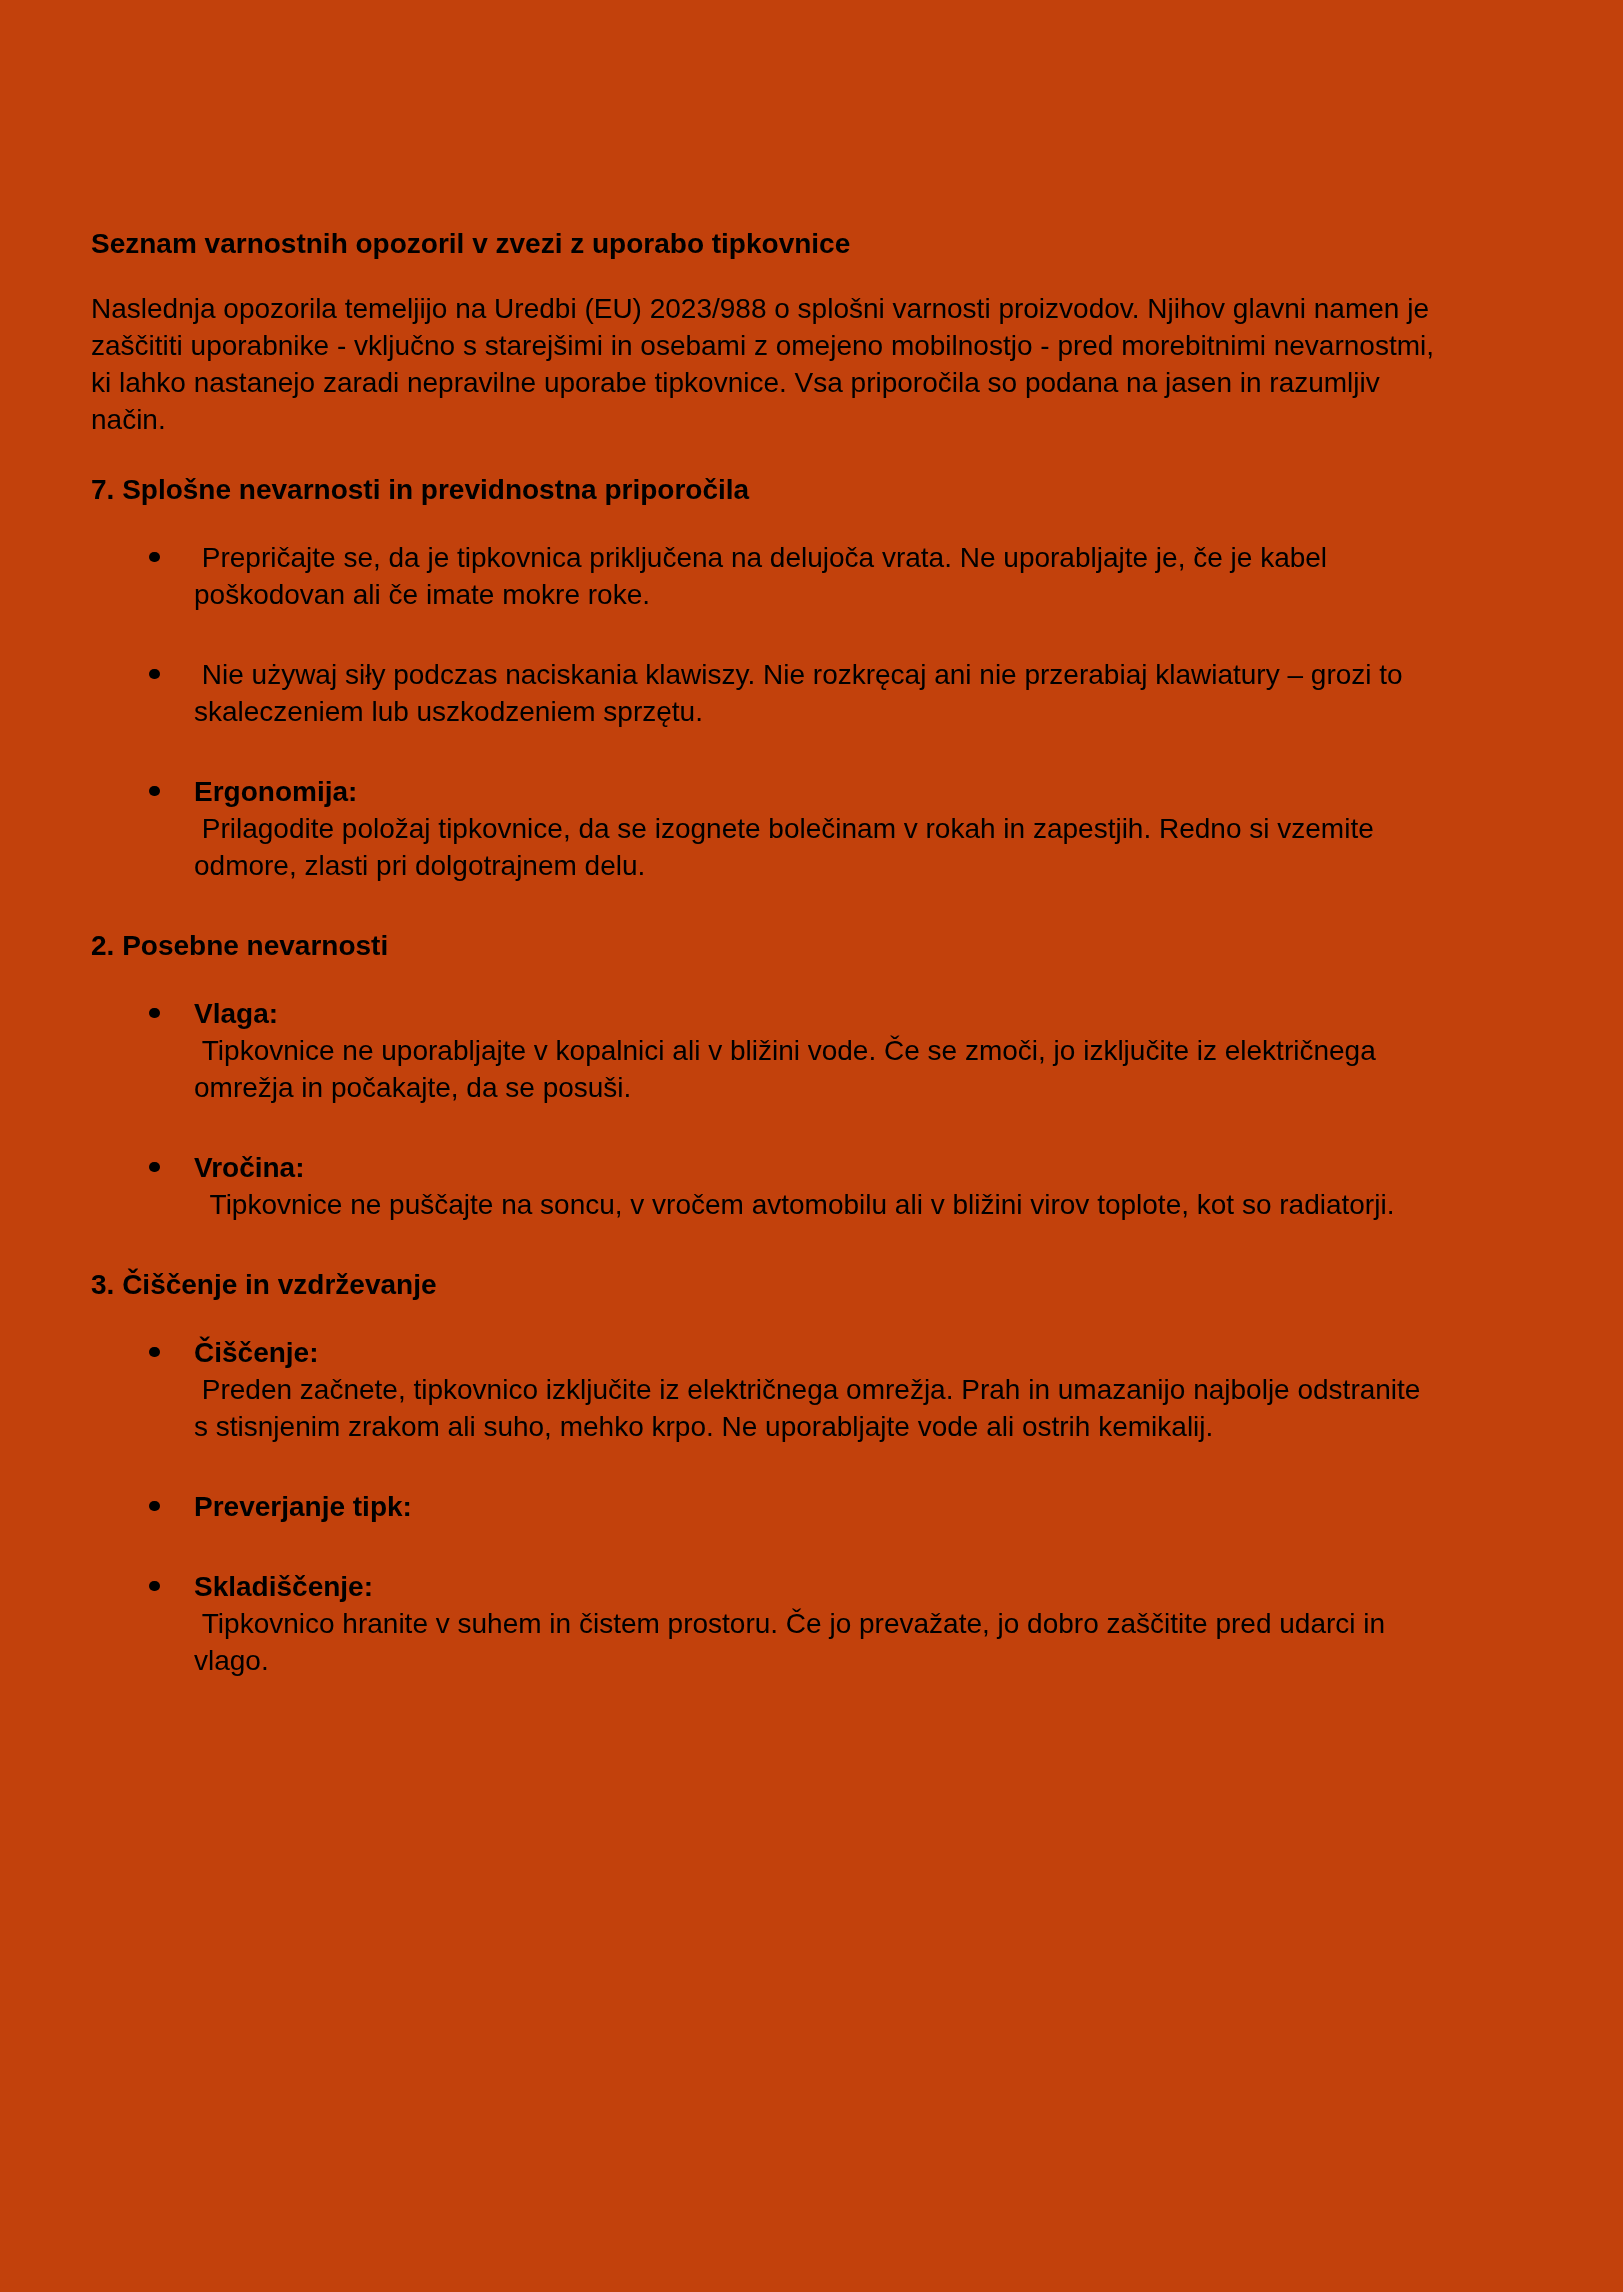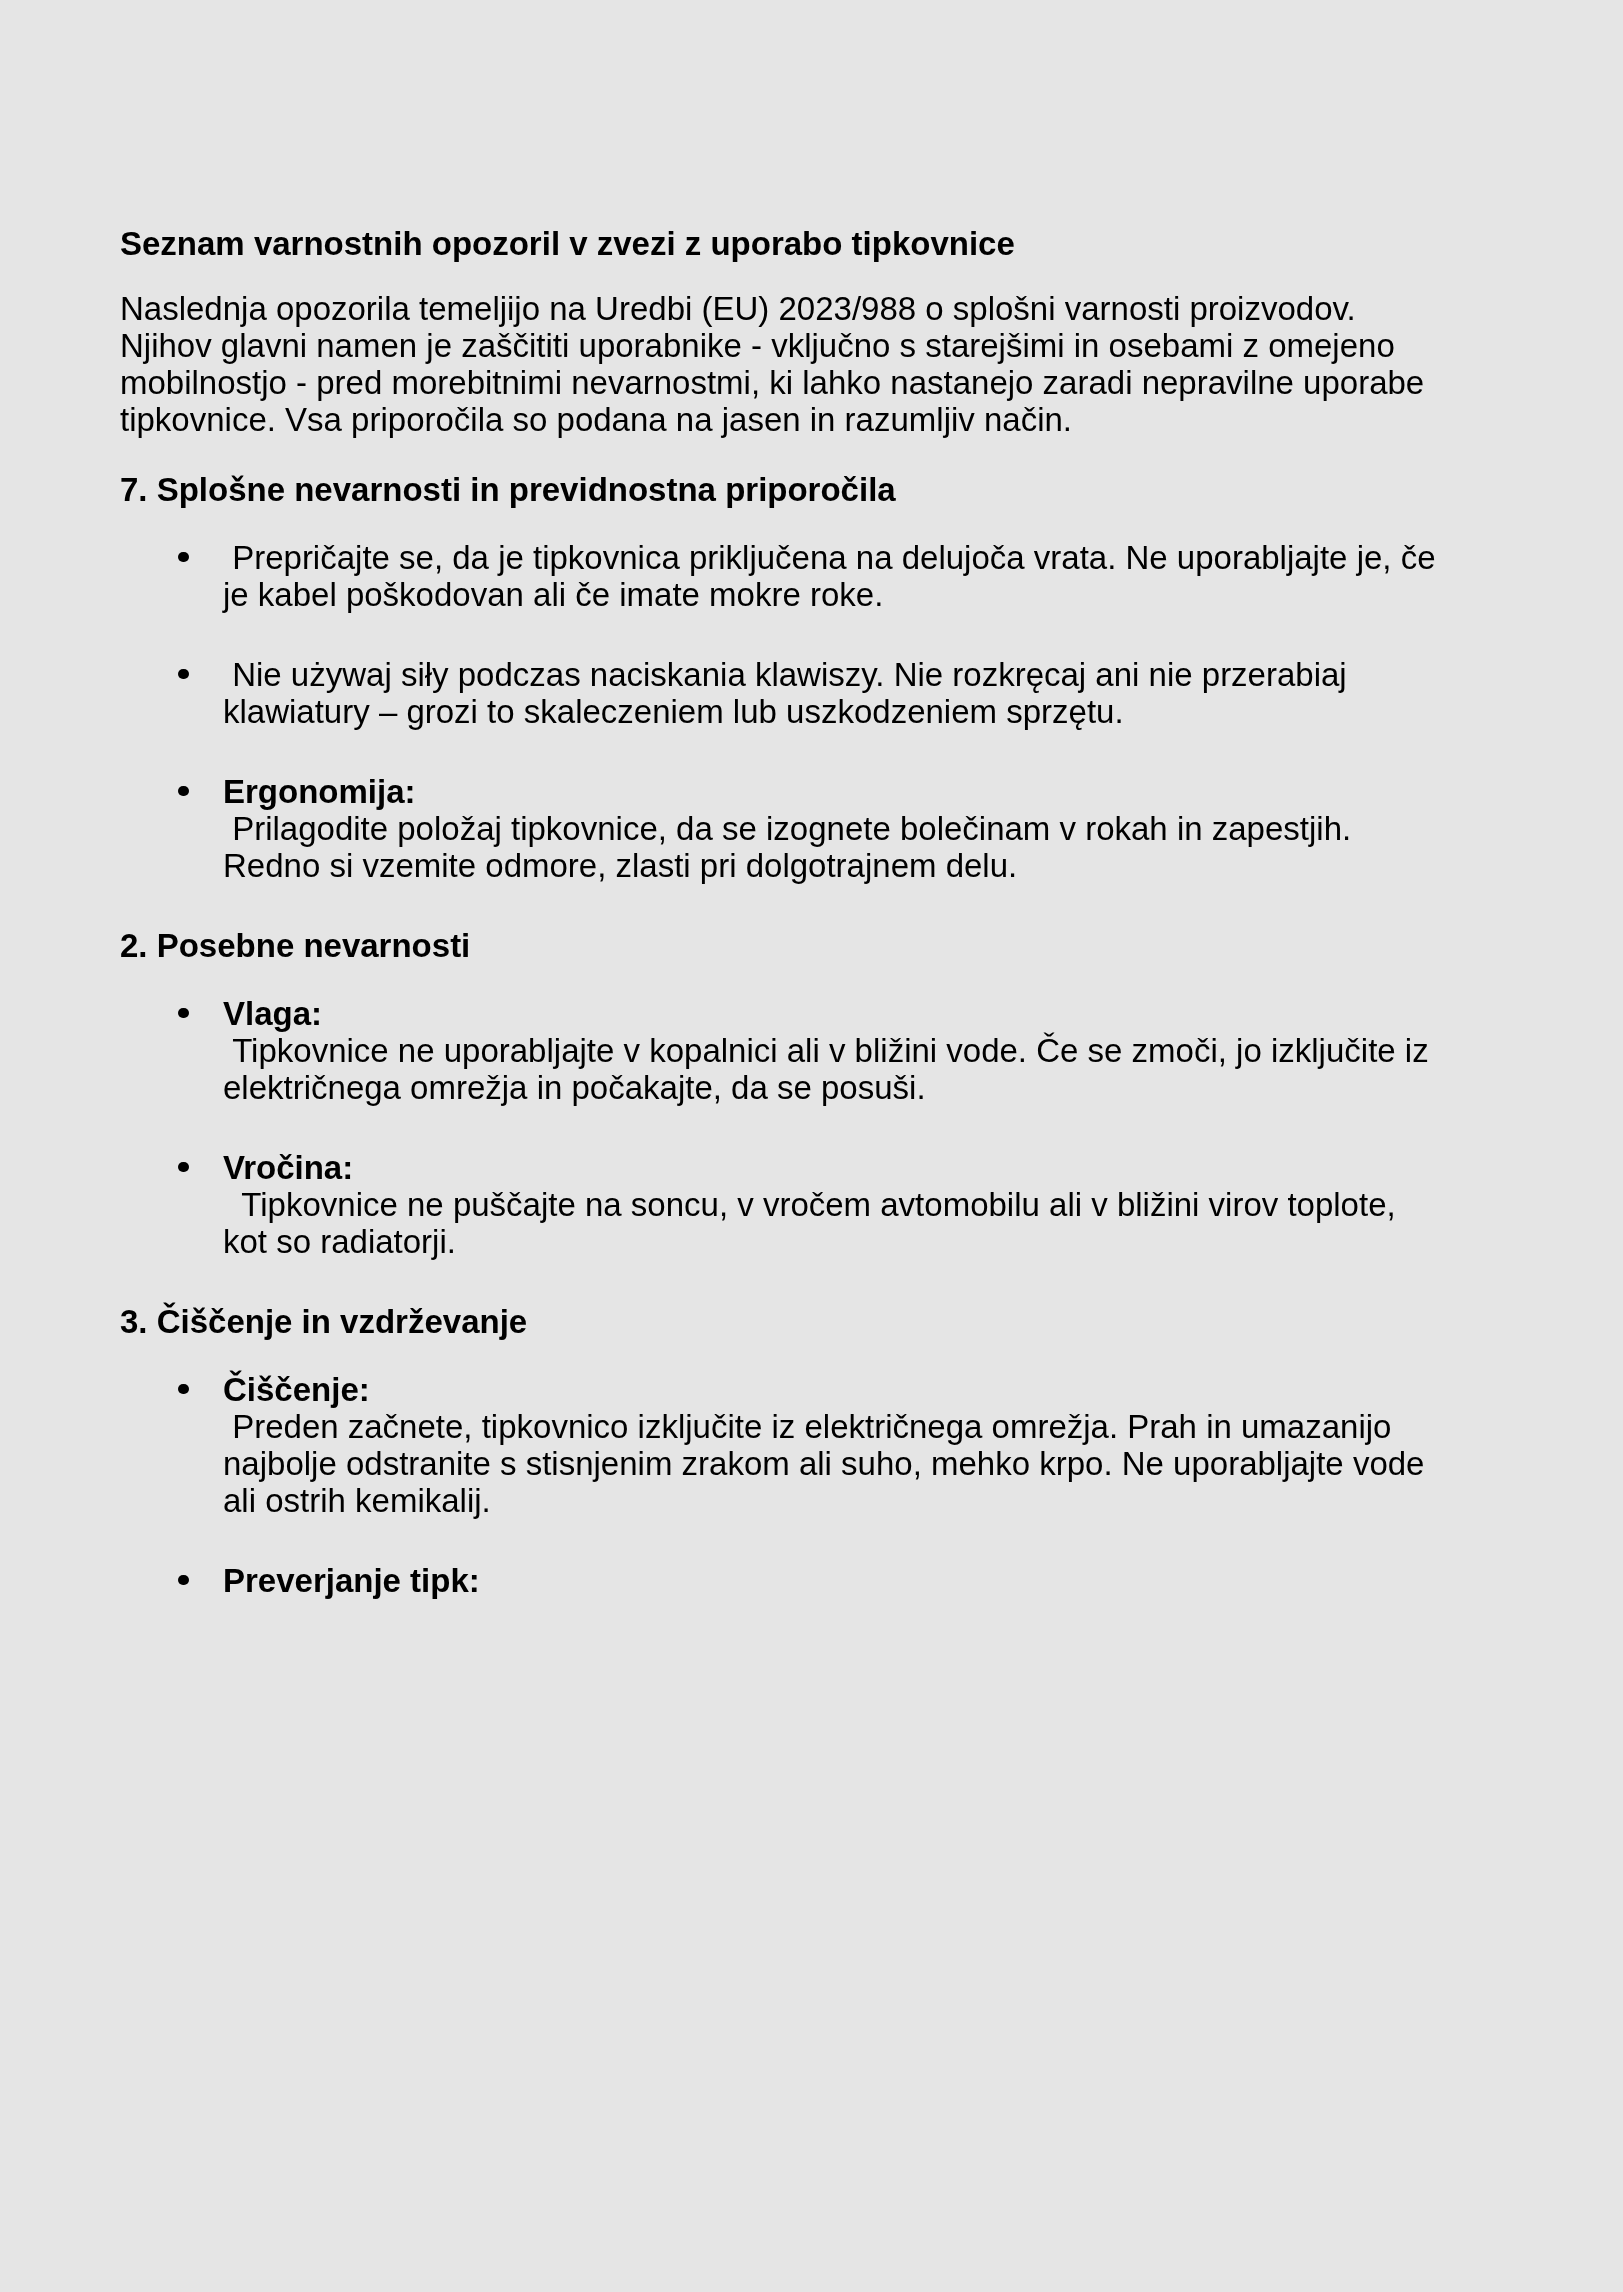--- a/index.html
+++ b/index.html
@@ -4,25 +4,25 @@
 <style>
   html, body {
     margin: 0;
     padding: 0;
     background: #ffffff;
   }
   .page {
     position: relative;
     width: 1623px;
     height: 2293px;
-    background: #e5e5e5;
+    background: #c2410c;
     box-sizing: border-box;
-    padding: 225px 186px 0 120px;
+    padding: 225px 186px 0 91px;
     font-family: "Liberation Sans", sans-serif;
-    font-size: 33px;
+    font-size: 28px;
     line-height: 37px;
     color: #000000;
     overflow: hidden;
   }
   .doc-title {
     margin: 0 0 28px 0;
     font-weight: 700;
     white-space: pre-wrap;
   }
   .intro {
@@ -109,17 +109,22 @@
     <ul class="items">
       <li class="item">
         <span class="bullet-icon"></span>
         <div class="item-label">Čiščenje:</div>
         <div class="item-text"> Preden začnete, tipkovnico izključite iz električnega omrežja. Prah in umazanijo najbolje odstranite s stisnjenim zrakom ali suho, mehko krpo. Ne uporabljajte vode ali ostrih kemikalij.</div>
       </li>
       <li class="item">
         <span class="bullet-icon"></span>
         <div class="item-label">Preverjanje tipk:</div>
       </li>
+      <li class="item">
+        <span class="bullet-icon"></span>
+        <div class="item-label">Skladiščenje:</div>
+        <div class="item-text"> Tipkovnico hranite v suhem in čistem prostoru. Če jo prevažate, jo dobro zaščitite pred udarci in vlago.</div>
+      </li>
     </ul>
   </section>
 
 </div>
 
 
 </body></html>

